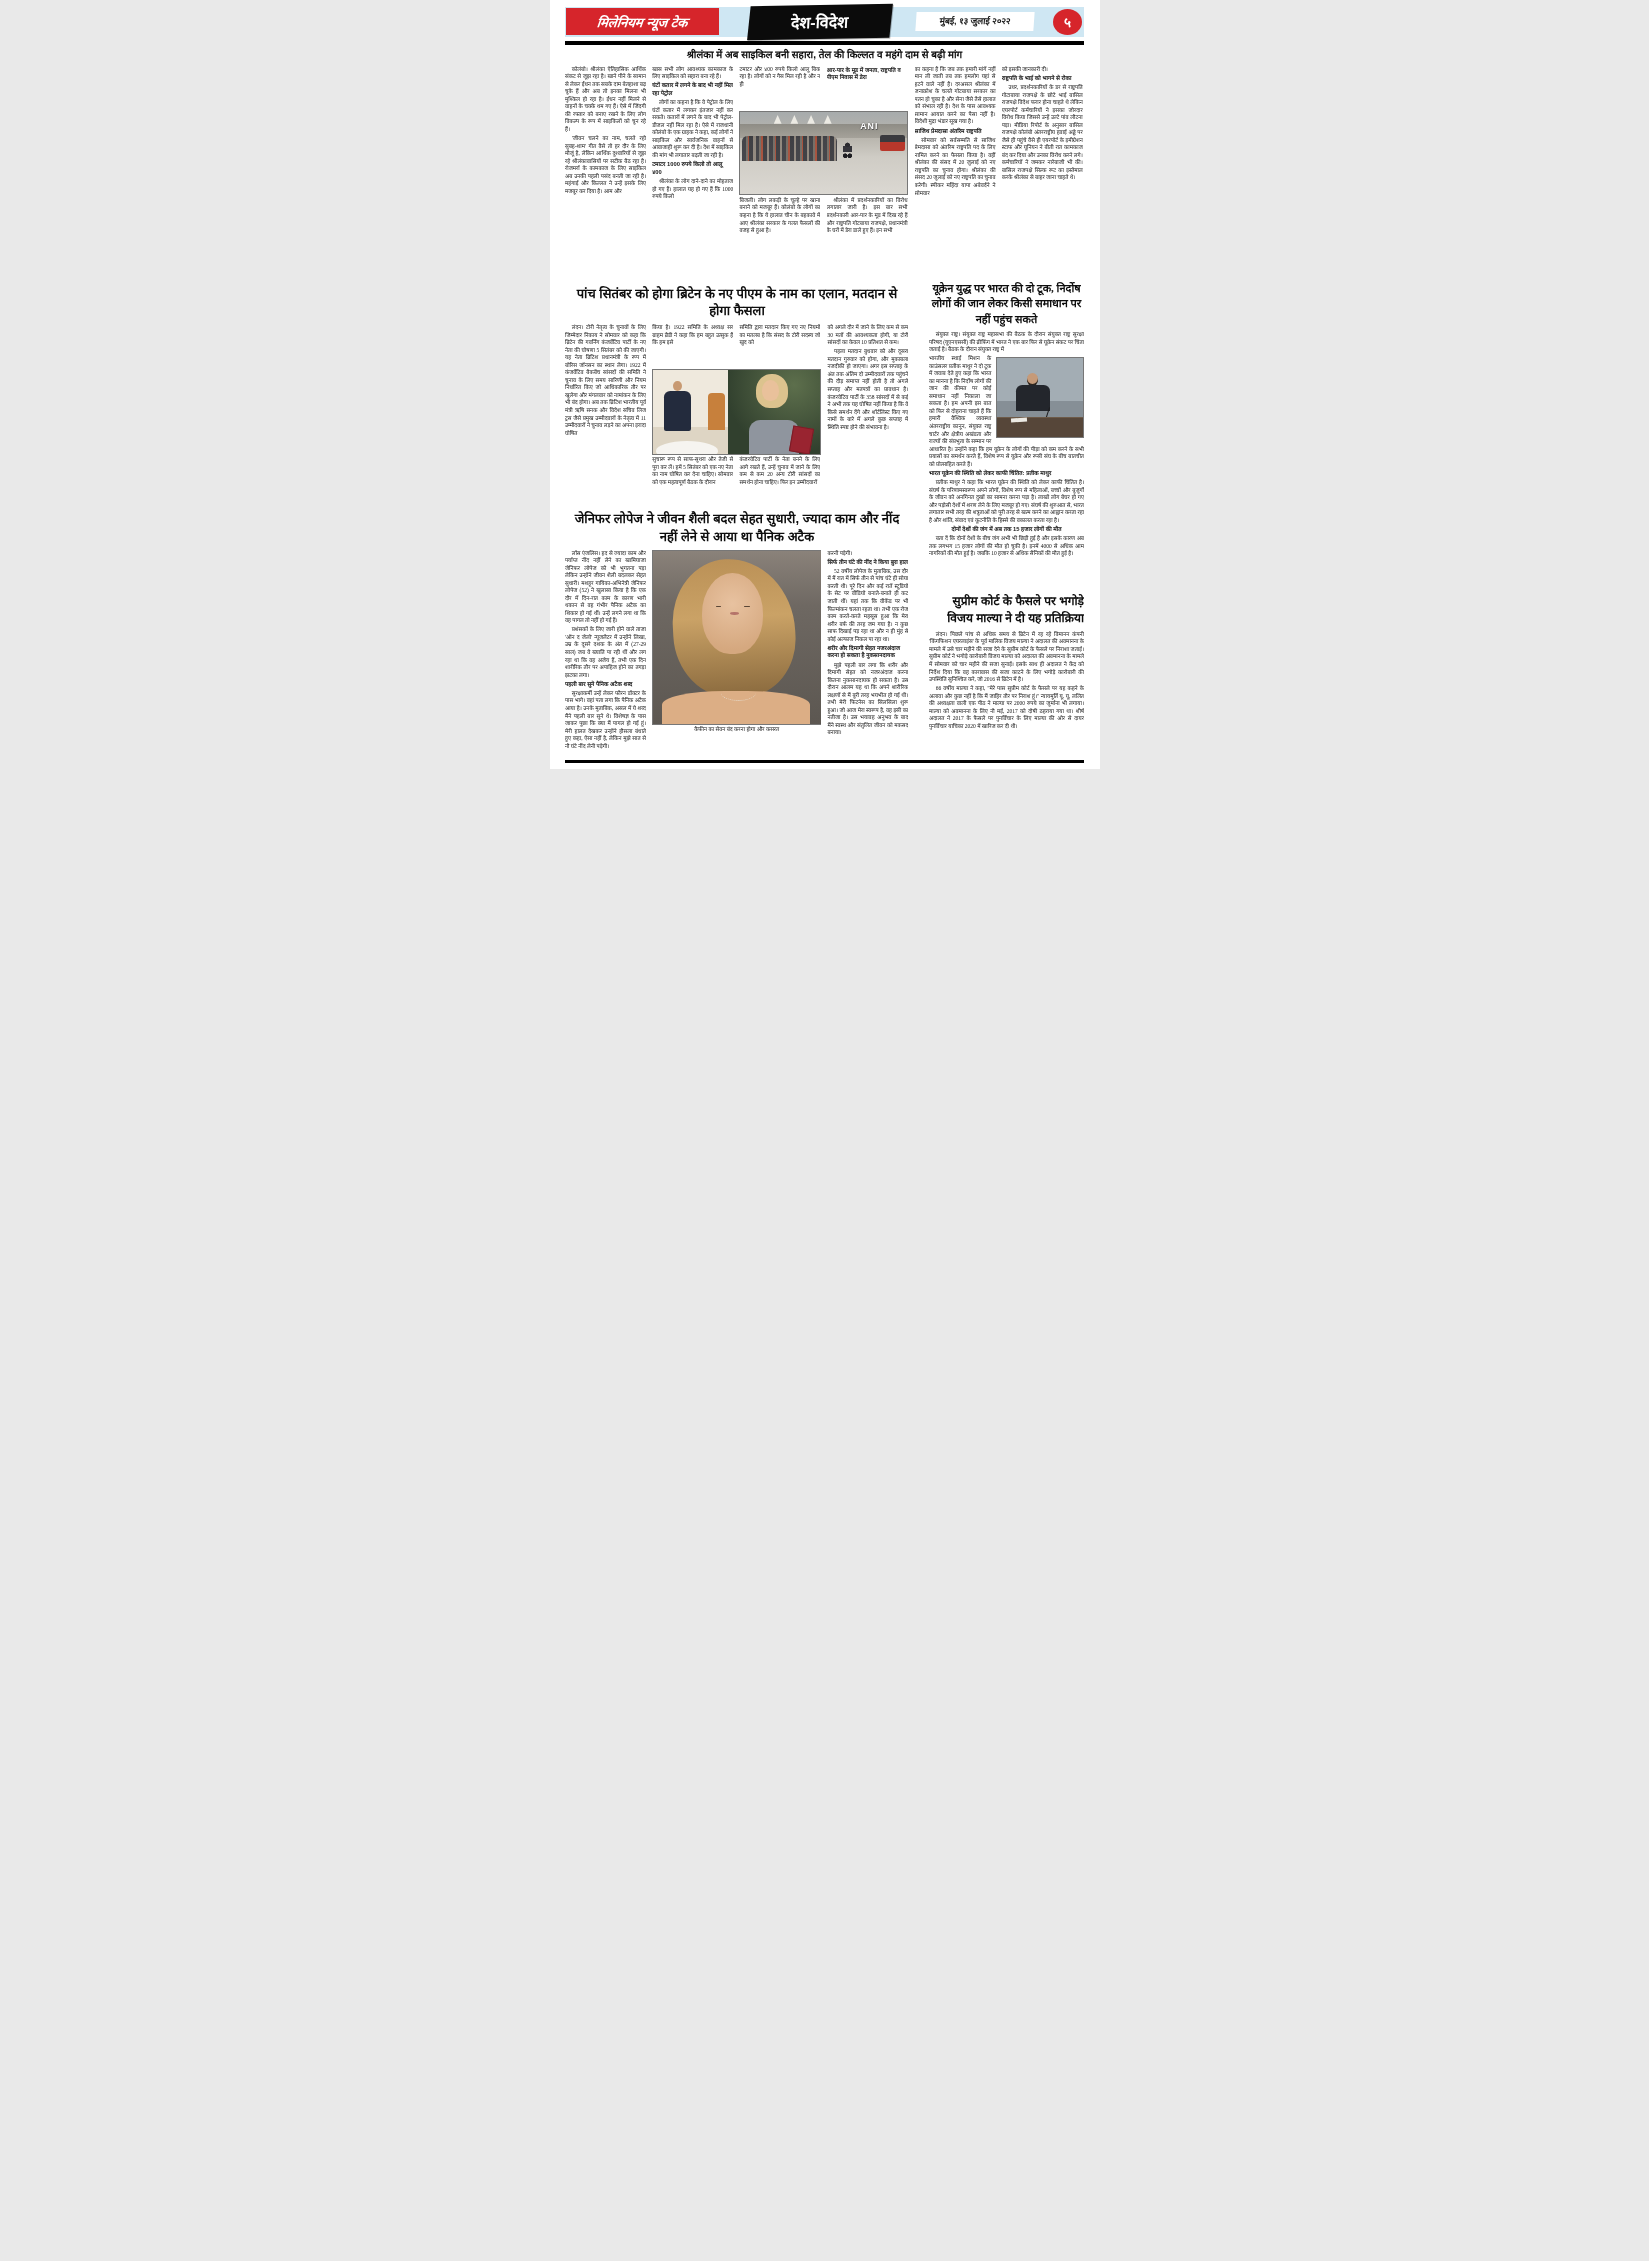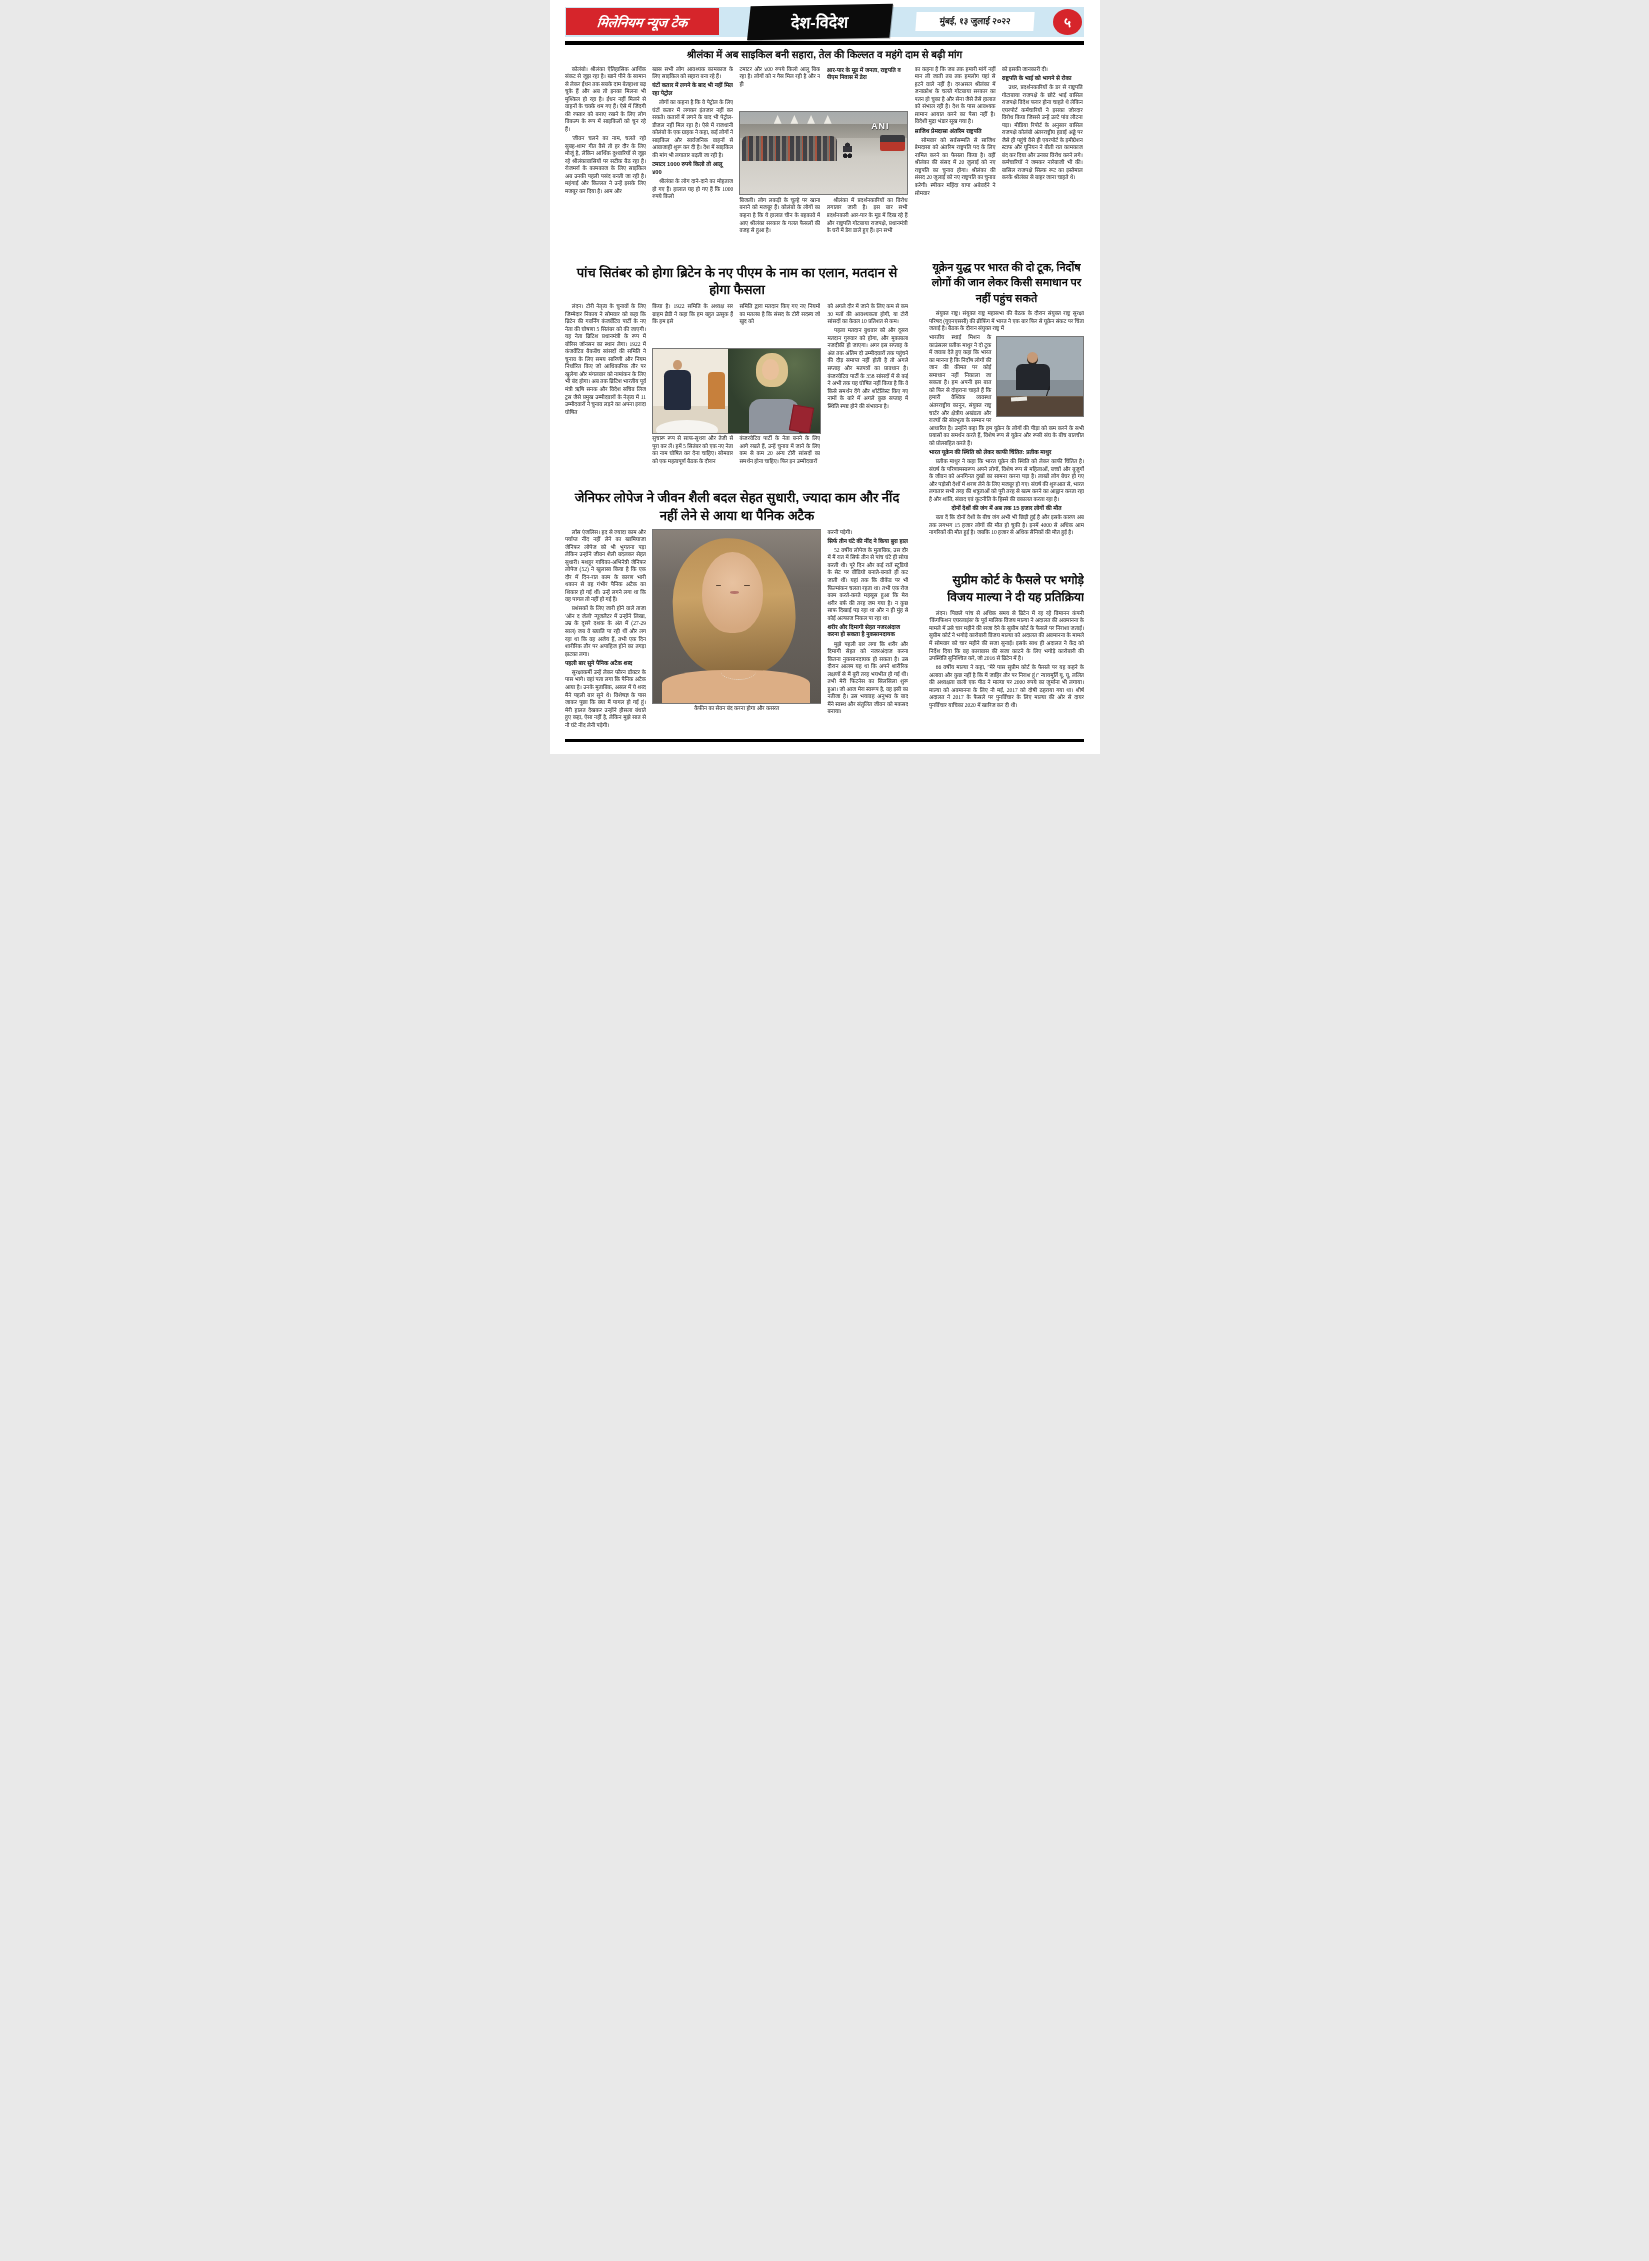--- a/index.html
+++ b/index.html
@@ -40,21 +40,21 @@
     font-family:"Liberation Sans","DejaVu Sans",sans-serif;}
   .bt .sub.center{text-align:center;}
 
   
   .a1{display:flex;gap:6.2px;height:193px;overflow:hidden;}
   .w1{width:81px;flex:none;overflow:hidden;}
   .w2{width:169px;flex:none;overflow:hidden;}
   .mid-row{display:flex;gap:6.2px;overflow:hidden;}
   .mid-row .half{width:81px;flex:none;overflow:hidden;}
   .a1 .mid-top{height:44px;}
-  .lower{display:flex;gap:20px;}
+  .lower{display:flex;gap:20px;margin-top:21px;}
   .zone-left{width:344px;flex:none;}
   .zone-right{flex:1 1 auto;overflow:hidden;}
   .a2{display:flex;gap:6.2px;height:180px;overflow:hidden;}
   .a2 .mid-top{height:43px;}
   .a3{display:flex;gap:6.2px;height:206px;overflow:hidden;}
   .a-right-body{overflow:hidden;height:255px;}
   .a-mallya-body{overflow:hidden;height:125px;}
 
   
   .photo{border:0.5px solid #777;position:relative;overflow:hidden;background:#cbc8c2;}
@@ -63,21 +63,21 @@
   .wall{position:absolute;top:11.4px;left:0;width:100%;height:14.5px;background:linear-gradient(180deg,#8e8c85,#a5a29a);}
   .crowd{position:absolute;left:1.6px;top:24px;width:57%;height:25px;opacity:.88;border-radius:5.2px 5.2px 0 0;
     background:repeating-linear-gradient(90deg,#33343a 0 3.6px,#6b655e 3.6px 5.7px,#a3452f 5.7px 7.2px,#2e2f35 7.2px 11.4px,#8b8278 11.4px 13.5px);}
   .cyclist{position:absolute;right:33%;top:30px;width:9.3px;height:15.5px;
     background:radial-gradient(circle at 50% 18%,#2c2c30 0 2.1px,transparent 2.6px),
                radial-gradient(circle at 25% 86%,#1e1e22 0 2.1px,transparent 2.6px),
                radial-gradient(circle at 75% 86%,#1e1e22 0 2.1px,transparent 2.6px),
                linear-gradient(180deg,transparent 28%,#35353b 28% 62%,transparent 62%);}
   .tuktuk{position:absolute;right:2.6px;top:23px;width:25px;height:15.5px;border-radius:2.1px;
     background:linear-gradient(180deg,#3a3a3e 0 42%,#b8372b 42% 100%);}
-  .ani{position:absolute;top:8.3px;right:18px;color:#fff;font-weight:800;font-size:8.8px;letter-spacing:1px;
+  .ani{position:absolute;top:8.3px;right:29px;color:#fff;font-weight:800;font-size:8.8px;letter-spacing:1px;
     font-family:"Liberation Sans","DejaVu Sans",sans-serif;text-shadow:0 0 1.6px #4a4a4a,0.5px 0.5px 0 #555;}
 
   .photo-uk{height:84px;margin:1.6px 0;display:flex;}
   .uk-left{width:45%;background:linear-gradient(180deg,#efe9dd 0 68%,#ded5c4 68% 100%);position:relative;}
   .uk-chair{position:absolute;right:3.1px;top:23px;width:17.6px;height:37px;background:#c7803c;border-radius:4.1px 4.1px 0 0;}
   .uk-head{position:absolute;left:26%;top:11.4px;width:8.8px;height:9.8px;background:#c89a72;border-radius:50%;}
   .uk-suit{position:absolute;left:14%;top:21px;width:27px;height:40px;background:#232b3d;border-radius:6.2px 6.2px 2.1px 2.1px;}
   .uk-table{position:absolute;left:4%;bottom:-7.2px;width:82%;height:19.7px;background:#f6f4f0;border-radius:50%;}
   .uk-right{flex:1;background:radial-gradient(circle at 72% 18%,#5d6f4c,#31402e 72%);position:relative;}
   .truss-hair{position:absolute;left:30%;top:4.1px;width:32px;height:34px;background:#dcc38e;border-radius:48% 48% 42% 42%;}

